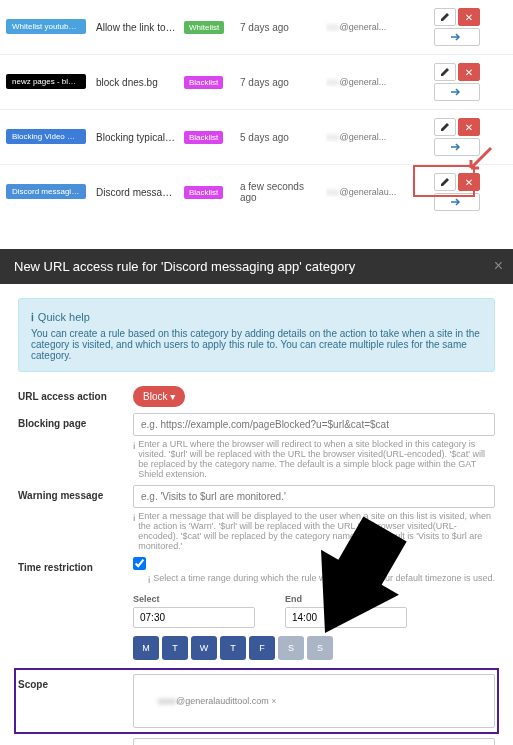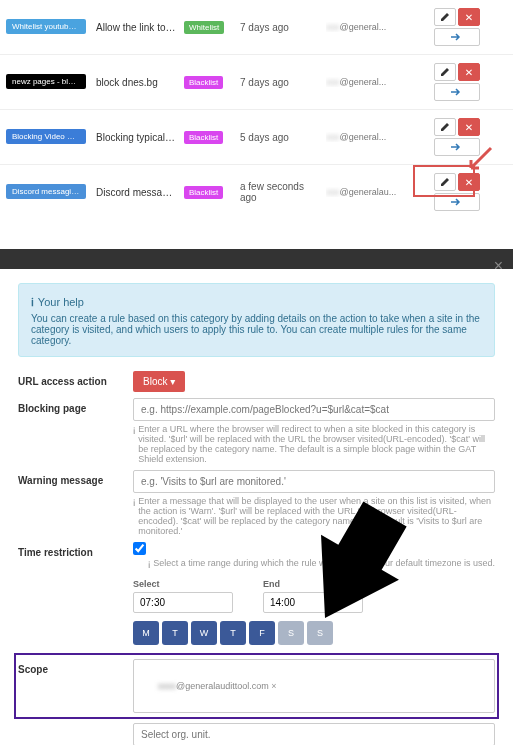--- a/index.html
+++ b/index.html
@@ -30,30 +30,30 @@
     .modal-header { background: #333; color: #fff; padding: 10px 14px; font-size: 13px; position: relative; }
     .modal-close { position: absolute; right: 10px; top: 8px; color: #888; font-size: 16px; cursor: pointer; }
     .modal-body { padding: 14px 18px; background: #fff; }
     .help-box { background: #d9edf7; border: 1px solid #bce8f1; color: #31708f; padding: 10px 12px; border-radius: 3px; margin-bottom: 14px; font-size: 10px; }
     .help-title { color: #31708f; margin-bottom: 4px; font-size: 11px; }
     .help-title::before { content: "\2139"; margin-right: 4px; font-weight: bold; }
     .form-row { display: flex; margin-bottom: 6px; align-items: flex-start; }
     .form-label { width: 115px; font-size: 10px; font-weight: bold; color: #333; padding-top: 5px; flex-shrink: 0; }
     .form-control-wrap { flex: 1; }
     .form-input { width: 100%; padding: 5px 7px; border: 1px solid #ccc; border-radius: 2px; font-size: 10px; color: #999; }
-    .btn-block { background: #d9534f; color: #fff; padding: 5px 10px; border: none; border-radius: 2px; font-size: 10px; cursor: pointer; }
+    .btn-block { background: #d9534f; color: #fff; padding: 5px 10px; border: none; border-radius: 10px; font-size: 10px; cursor: pointer; }
     .btn-block::after { content: " \25BE"; }
     .hint-text { font-size: 9px; color: #999; margin-top: 3px; display: flex; gap: 3px; justify-content: flex-end; }
     .hint-text::before { content: "\2139"; color: #888; flex-shrink: 0; }
     .checkbox-field { display: flex; align-items: center; gap: 4px; }
     .time-section { margin-top: 8px; margin-left: 115px; }
     .time-cols { display: flex; gap: 30px; margin-bottom: 8px; }
     .time-col { }
     .time-label { font-size: 9px; color: #666; margin-bottom: 3px; font-weight: bold; }
-    .time-input { width: 100px; padding: 4px 6px; border: 1px solid #ccc; border-radius: 2px; font-size: 10px; }
+    .time-input { width: 122px; padding: 4px 6px; border: 1px solid #ccc; border-radius: 2px; font-size: 10px; }
     .day-btns { display: flex; gap: 3px; }
     .day-btn { width: 26px; height: 24px; background: #3b5998; color: #fff; border: none; border-radius: 3px; font-size: 9px; cursor: pointer; }
     .day-btn.inactive { background: #aab5c6; }
     .scope-row { border: 2px solid #4c1d95; padding: 4px 2px; margin: 8px -4px; }
     .scope-tag { display: inline-block; background: #fff; padding: 2px 5px; font-size: 9px; color: #888; }
     .scope-tag .blur { filter: blur(2px); }
     .scope-tag::after { content: " \00D7"; color: #999; }
     .check-wrap { display: flex; align-items: center; gap: 4px; font-size: 10px; color: #555; margin-bottom: 2px; }
     .big-arrow { position: absolute; }
     .form-area { position: relative; }
@@ -146,25 +146,26 @@
       </div>
     </div>
   <svg class="red-arrow" style="left:463px; top:146px;" viewBox="0 0 30 30">
       <path d="M28 2 L8 22 M8 22 L8 14 M8 22 L16 22" stroke="#d9534f" stroke-width="3" fill="none"></path>
     </svg>
   <div class="highlight-box" style="left:413px; top:165px; width:62px; height:32px;"></div>
 </div>
 
 <div class="modal">
   <div class="modal-header">
+    <span>New URL access rule for 'Discord messaging app' category</span>
     <span class="modal-close">×</span>
   </div>
   <div class="modal-body form-area">
     <div class="help-box">
-      <div class="help-title">Your help</div>
+      <div class="help-title">Quick help</div>
       <div>You can create a rule based on this category by adding details on the action to take when a site in the category is visited, and which users to apply this rule to. You can create multiple rules for the same category.</div>
     </div>
 
     <div class="form-row">
       <div class="form-label">URL access action</div>
       <div class="form-control-wrap">
         <button class="btn-block">Block</button>
       </div>
     </div>
 

